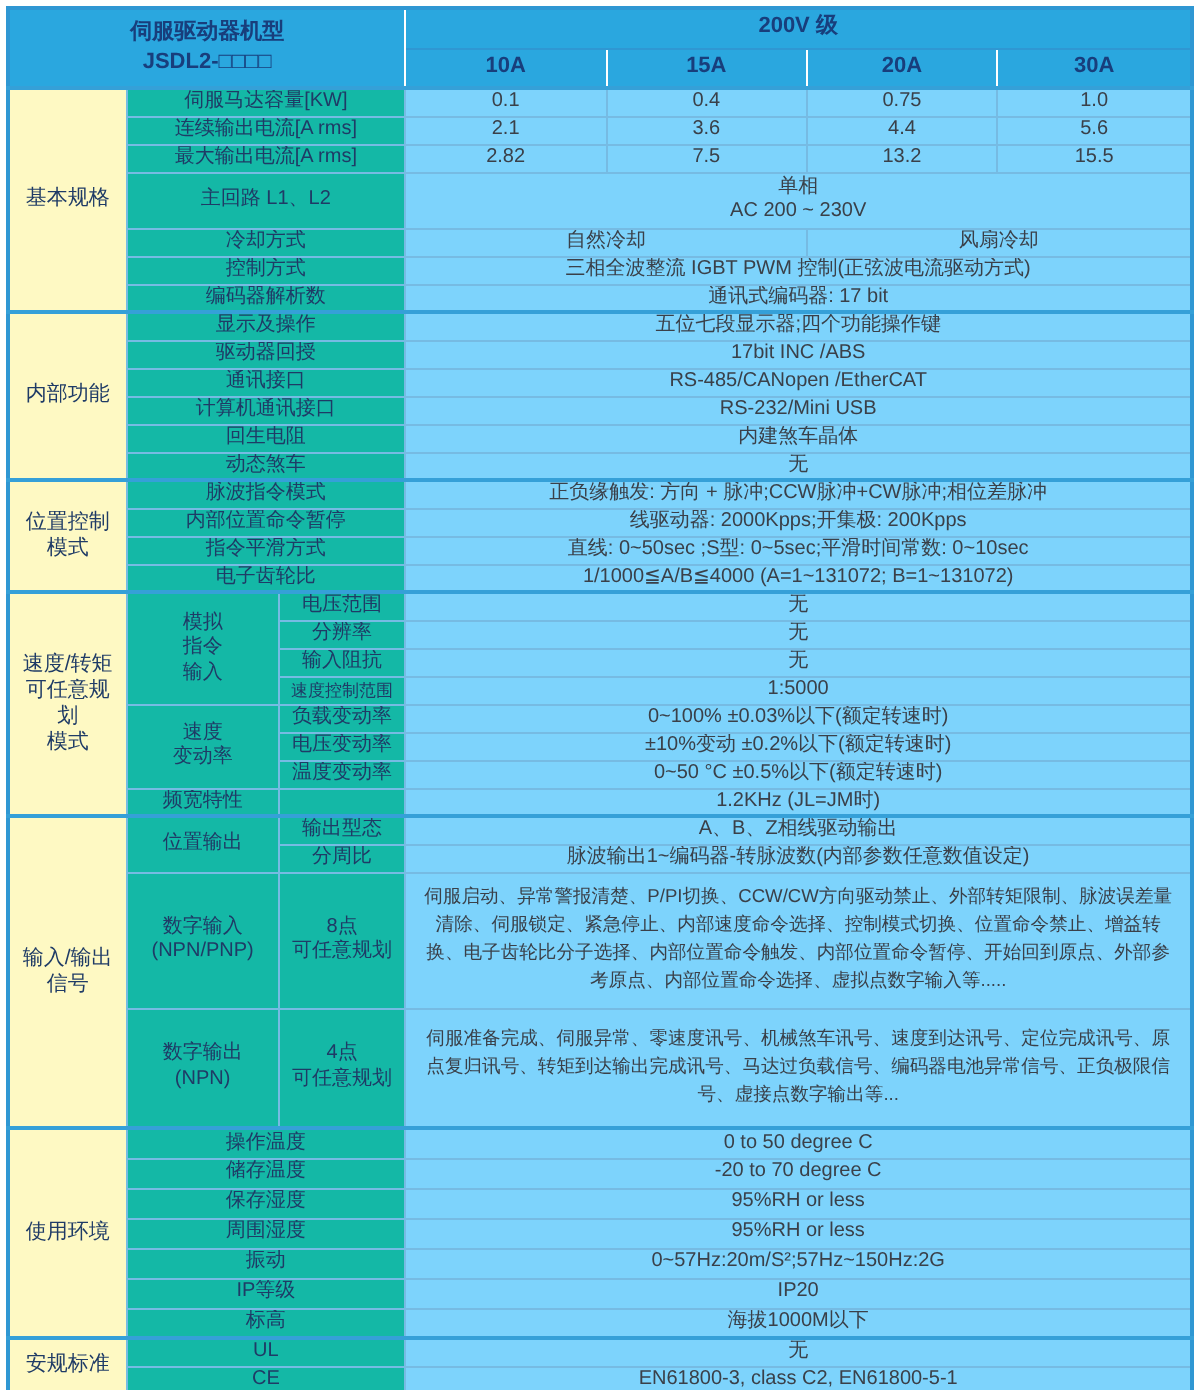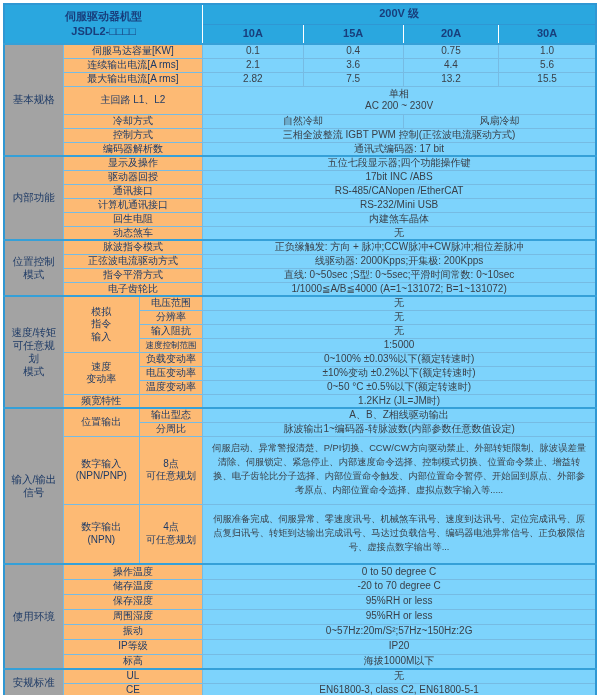--- a/index.html
+++ b/index.html
@@ -6,22 +6,22 @@
   body{width:600px;height:695px;font-family:"Liberation Sans","DejaVu Sans",sans-serif;}
   .wrap{width:594px;margin:3px auto 0 auto;}
   table{border-collapse:collapse;table-layout:fixed;width:594px;border:2px solid #2f97d3;}
   td{border:1px solid #76bbe3;text-align:center;vertical-align:middle;padding:0 3px;overflow:hidden;
      font-size:10px;color:#3a4049;line-height:1.25;}
   
   tr.hrow td{background:#2aa7df;color:#183e7c;font-weight:bold;border-color:rgba(255,255,255,.85);
      border-bottom-color:#2f97d3;font-size:11px;}
   td.model{font-size:11px;line-height:1.35;}
   
-  td.cat{background:#a3a3a3;color:#1f3b66;font-size:10.5px;white-space:pre-line;border-top:2px solid #35a0d8;}
-  td.lbl{background:#fdba74;color:#1f3b66;white-space:pre-line;}
+  td.cat{background:#fef9c3;color:#1f3b66;font-size:10.5px;white-space:pre-line;border-top:2px solid #35a0d8;}
+  td.lbl{background:#14b8a6;color:#1f3b66;white-space:pre-line;}
   td.lbl.small{font-size:8.5px;}
   td.val{background:#7dd3fc;}
   td.val.pre{white-space:pre-line;text-align:center;}
   td.para{font-size:9.3px;line-height:1.5;padding:2px 8px;}
   
   tr.sec td{border-top:2px solid #35a0d8;}
   
   tr.h20{height:20px;margin-top:30px;} tr.h14{height:14px;} tr.h28{height:28px;}
   tr.h68{height:68px;} tr.h60{height:60px;margin-left:32px;} tr.h15{height:15px;} tr.h12{height:12px;}
 </style>
@@ -122,21 +122,21 @@
   <td class="val" colspan="4">无</td>
 </tr>
 
 <tr class="h14 sec">
   <td class="cat" rowspan="4">位置控制
 模式</td>
   <td class="lbl" colspan="2">脉波指令模式</td>
   <td class="val" colspan="4">正负缘触发: 方向 + 脉冲;CCW脉冲+CW脉冲;相位差脉冲</td>
 </tr>
 <tr class="h14">
-  <td class="lbl" colspan="2">正弦波电流驱动方式</td>
+  <td class="lbl" colspan="2">内部位置命令暂停</td>
   <td class="val" colspan="4">线驱动器: 2000Kpps;开集极: 200Kpps</td>
 </tr>
 <tr class="h14">
   <td class="lbl" colspan="2">指令平滑方式</td>
   <td class="val" colspan="4">直线: 0~50sec ;S型: 0~5sec;平滑时间常数: 0~10sec</td>
 </tr>
 <tr class="h14">
   <td class="lbl" colspan="2">电子齿轮比</td>
   <td class="val" colspan="4">1/1000≦A/B≦4000 (A=1~131072; B=1~131072)</td>
 </tr>

